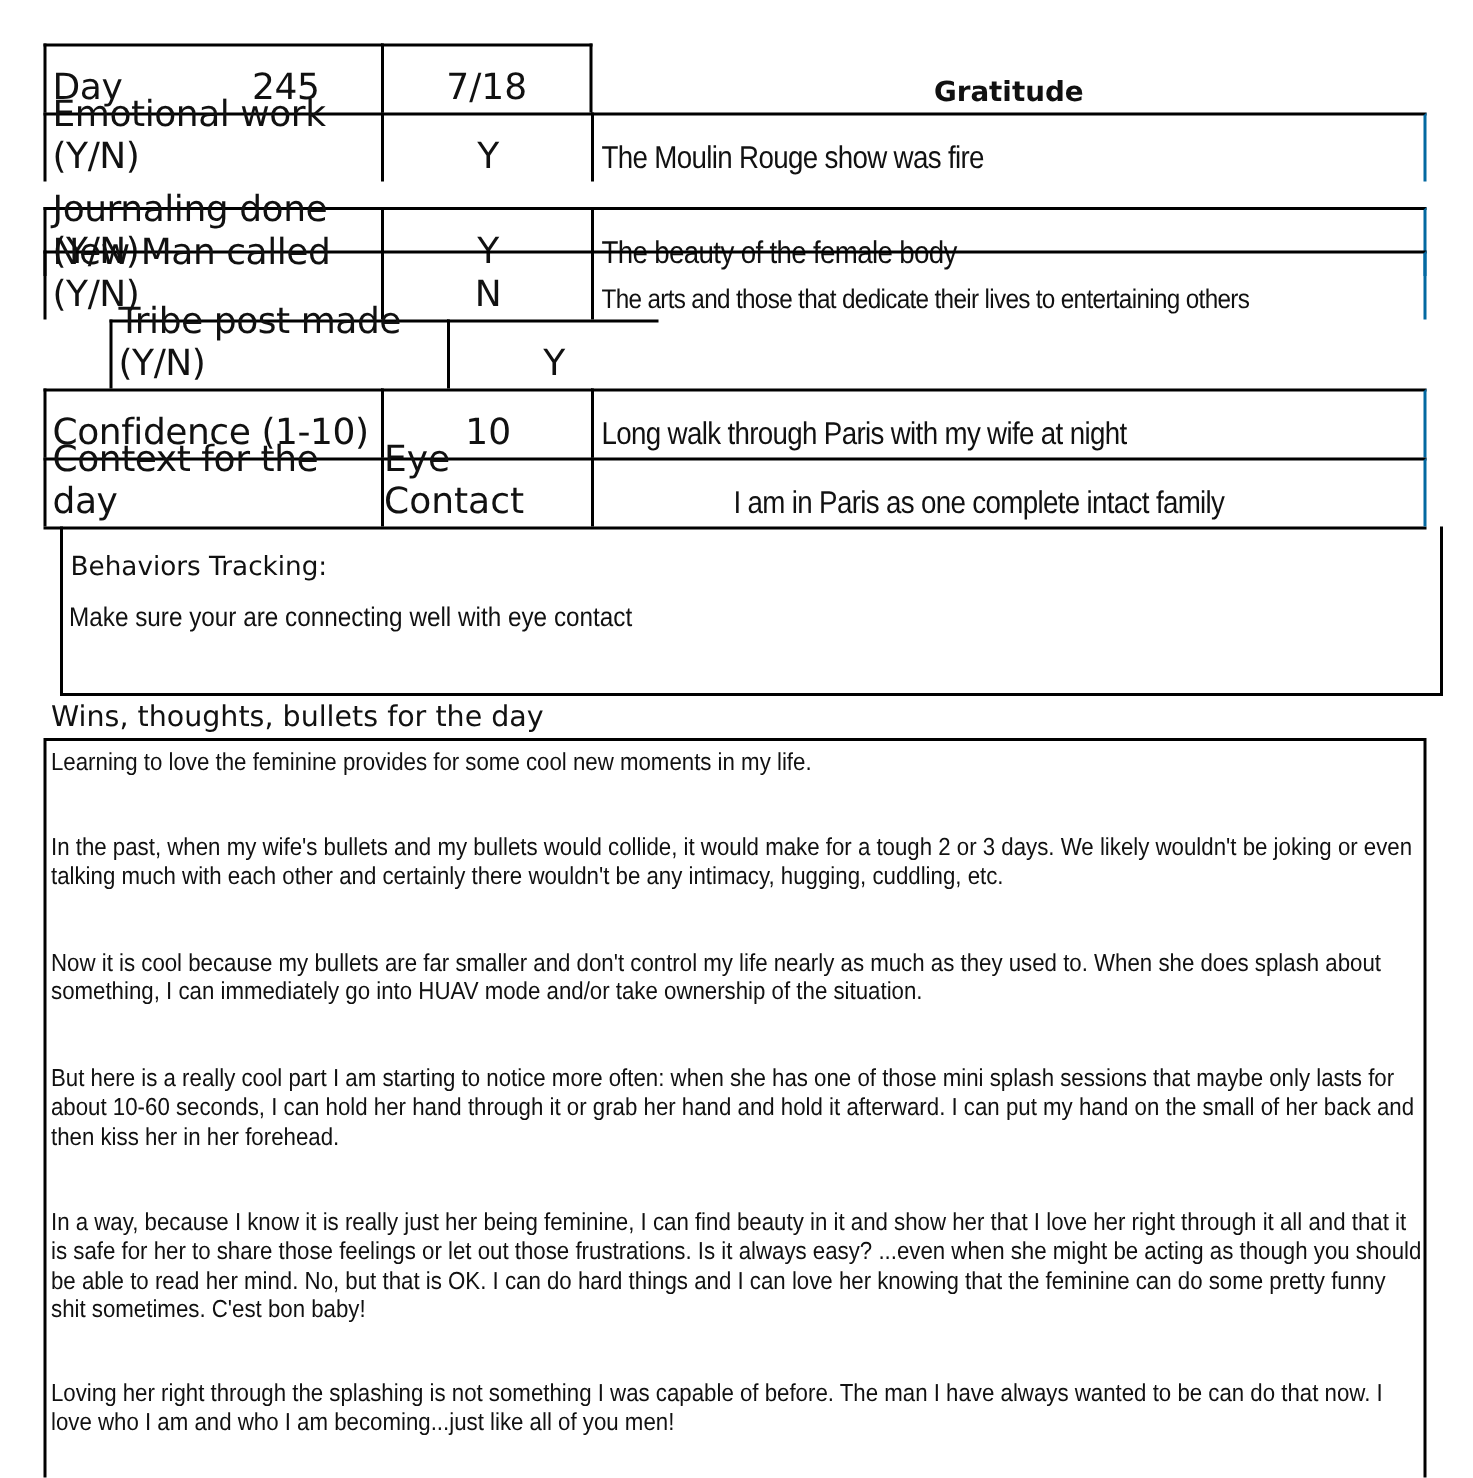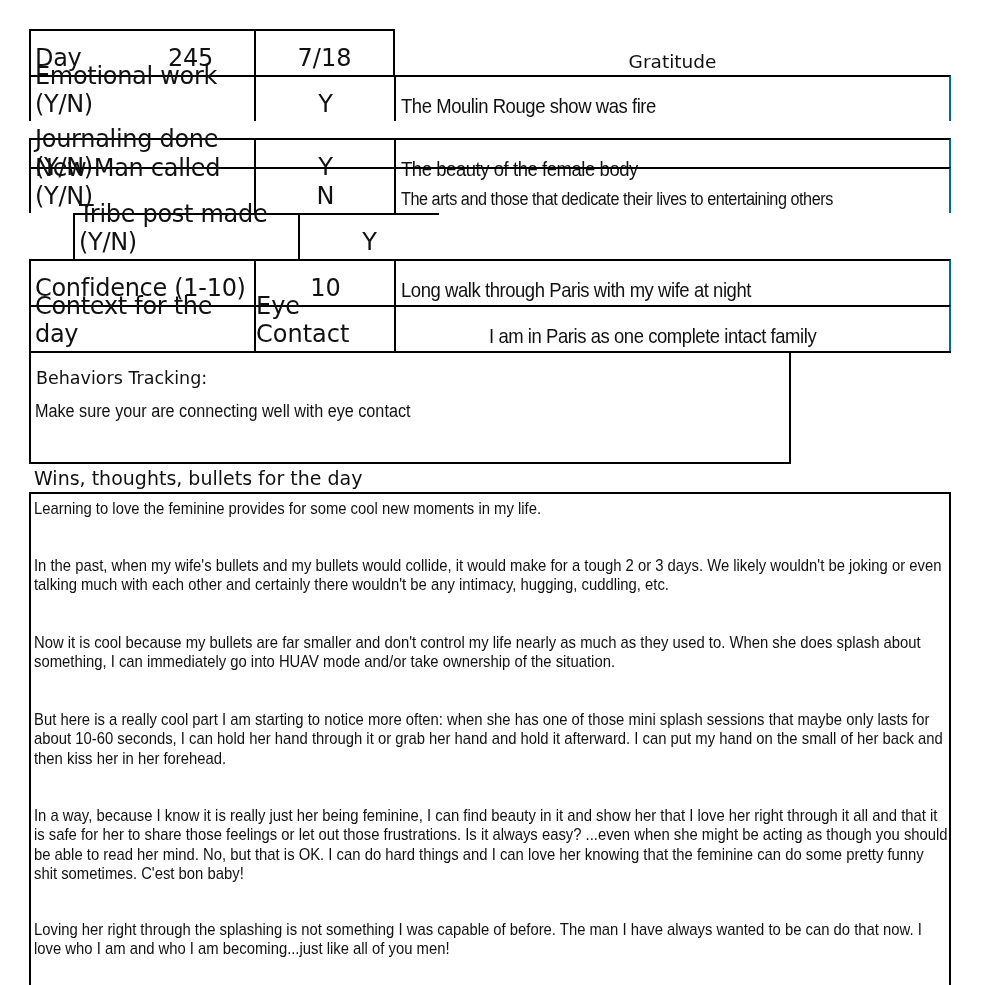--- a/index.html
+++ b/index.html
@@ -32,30 +32,30 @@
       border-right: 2px solid #0369a1;
       font-family: "Liberation Sans Narrow", "Liberation Sans", sans-serif; font-size: 21px;
       letter-spacing: -0.5px; transform-origin: left; }
     .c-grat span { display: inline-block; transform: scaleX(0.88); transform-origin: left; white-space: nowrap; }
     .c-grat.small span { font-size: 18px; transform: scaleX(0.9); }
 
     
     .row.header .c-label { border-top: 2px solid #000; }
     .row.header .c-grat { border-left: 2px solid #000; border-top: none; border-right: none; justify-content: center; padding-left: 0;
       font-family: "DejaVu Sans", sans-serif; font-size: 18.5px; letter-spacing: 0; }
-    .row.header .c-grat span { transform: none; }
+    .row.header .c-grat span { transform: none; font-weight: bold; }
     .day-num { position: absolute; left: 137px; bottom: 3px; }
 
     
     .row.last { border-bottom: 2px solid #000; }
     .row.last .cell { height: calc(100% + 0px); justify-content: center; }
 
     
     .behaviors {
-      position: absolute; left: 29px; top: 351px; width: 762px; height: 113px;
+      position: absolute; left: 40px; top: 351px; width: 922px; height: 113px;
       border: 2px solid #000; border-top: none; padding-left: 11px;
     }
     .behaviors-title {
       position: absolute; left: 5px; top: 17px;
       font-family: "DejaVu Sans", sans-serif; font-size: 17.5px;
     }
     .behaviors-text {
       position: absolute; left: 4px; top: 50px;
       font-family: "Liberation Sans", sans-serif; font-size: 18px;
       display: inline-block; transform: scaleX(0.9); transform-origin: left; white-space: nowrap;

